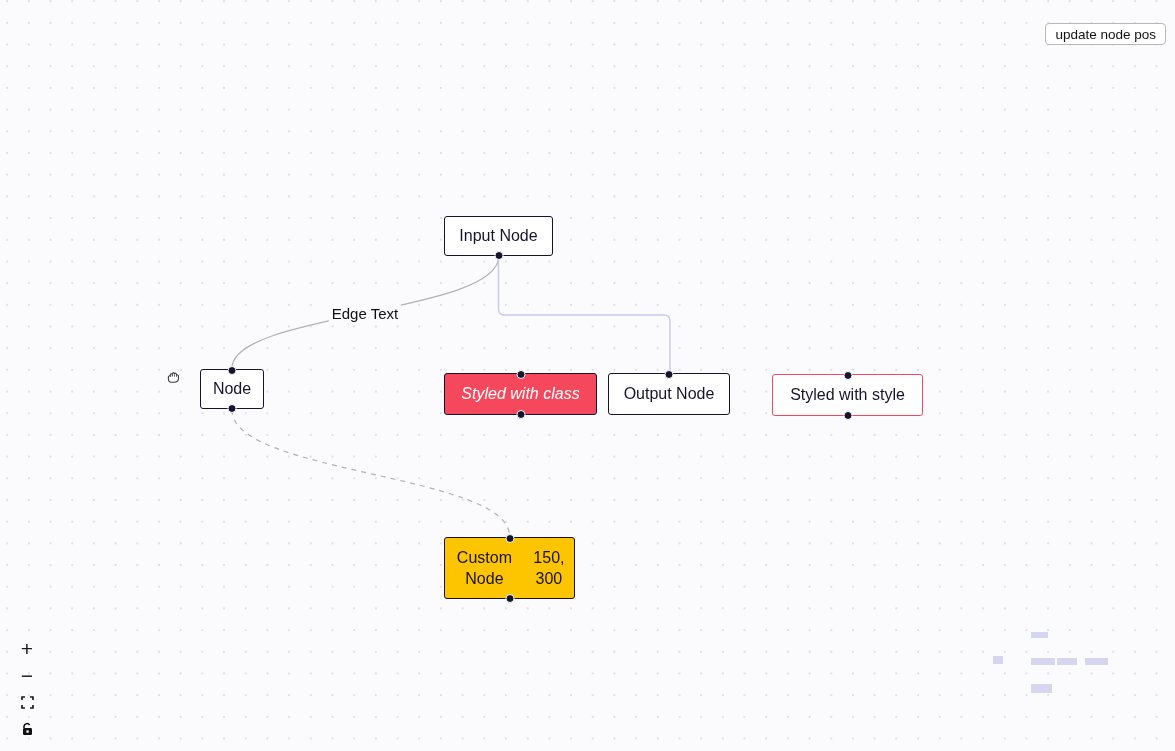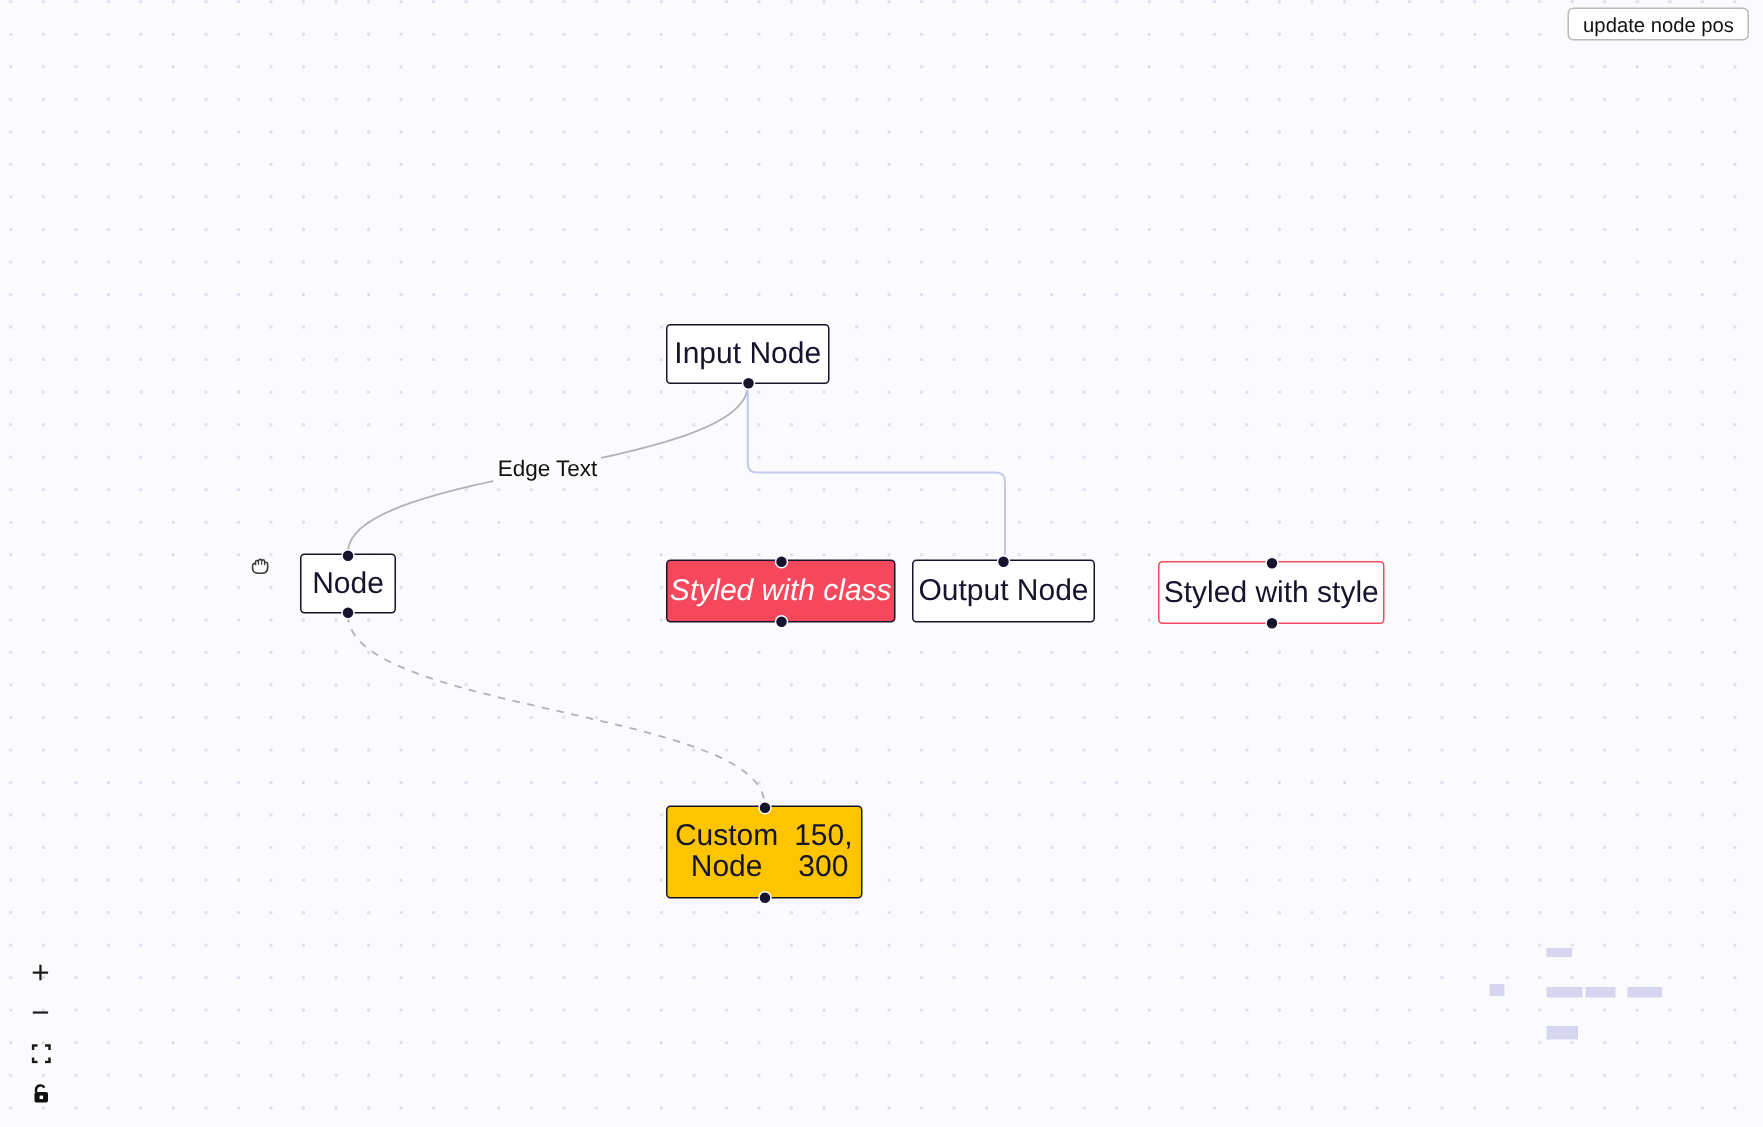--- a/index.html
+++ b/index.html
@@ -33,21 +33,21 @@
     white-space: nowrap;
     text-align: right;
   }
   .node {
     position: absolute;
     box-sizing: border-box;
     display: flex; align-items: center; justify-content: center;
     background: var(--node-bg, #fff);
     border: 1px solid var(--node-border, #16142c);
     border-radius: 3px;
-    font-size: 20px;
+    font-size: 16px;
     color: var(--node-text, #16142c);
     text-align: center;
     cursor: grab;
   }
   .n-input  { left: 444px; top: 216px; width: 109px; height: 40px; }
   .n-node   { left: 200px; top: 369px; width: 64px;  height: 40px; }
   .n-class  { left: 444px; top: 373px; width: 153px; height: 42px;
               background: var(--red, #f6485c); color: var(--red-text, #fff); font-style: italic; }
   .n-output { left: 608px; top: 373px; width: 122px; height: 42px; }
   .n-style  { left: 772px; top: 374px; width: 151px; height: 42px;
@@ -61,21 +61,21 @@
     transform: translateX(-50%);
     background: var(--handle, #16142c);
     border: 1px solid var(--canvas-bg, #fbfbfe);
     border-radius: 50%;
     cursor: crosshair;
   }
   .handle.top    { top: -4.5px; }
   .handle.bottom { bottom: -4.5px; }
 
   .panel-top-right {
-    position: absolute; right: 9px; top: 5px;
+    position: absolute; right: 9px; top: 23px;
   }
   .update-btn {
     font-family: "Liberation Sans", sans-serif;
     font-size: 13.5px;
     color: #111;
     background: #fff;
     border: 1px solid #b9b9b9;
     border-radius: 4px;
     padding: 2px 9px;
     height: 22px;

